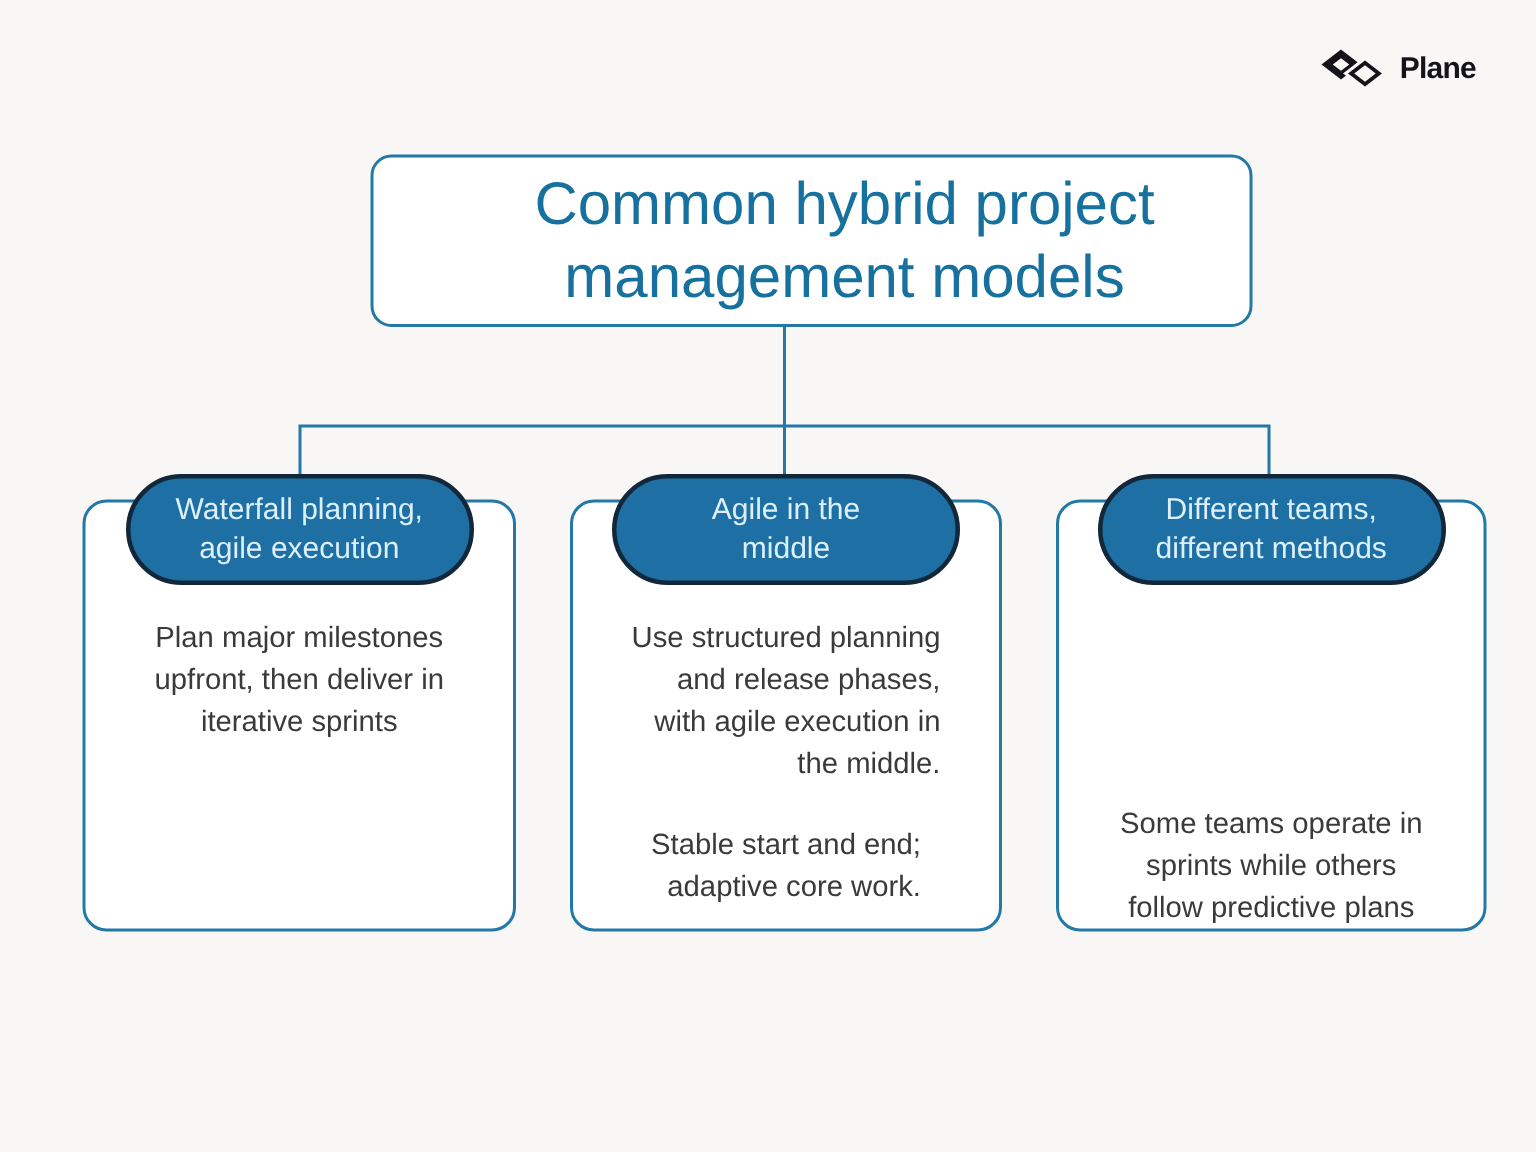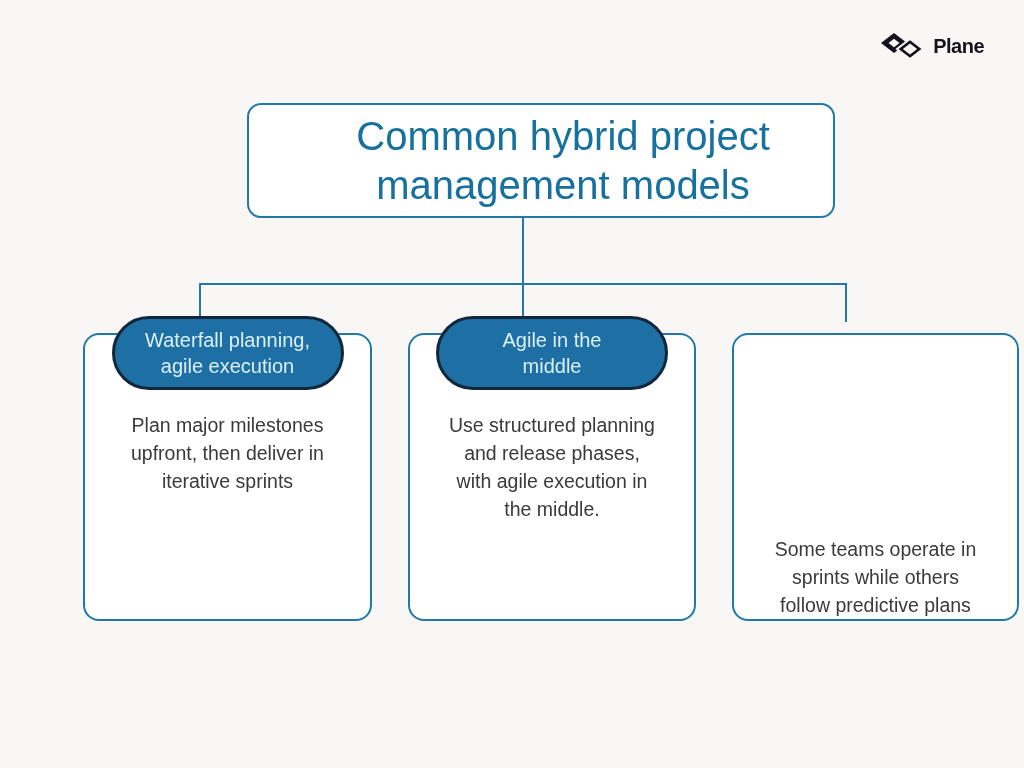--- a/index.html
+++ b/index.html
@@ -47,21 +47,20 @@
 
   
   .connectors{position:absolute; left:0; top:0; width:1024px; height:768px; pointer-events:none;}
 
   
   .card{
     position:absolute; top:333px; height:288px;
     background:var(--card-bg);
     border:2px solid var(--accent);
     border-radius:16px;
-    margin-left:28px;
   }
   .card-0{left:55px; width:289px;}
   .card-1{left:380px; width:288px;padding-left:29px;}
   .card-2{left:704px; width:287px;}
 
   .pill{
     position:absolute; left:50%; transform:translateX(-50%); top:-19px;
     width:232px; height:74px;
     background:var(--pill-fill);
     border:3px solid var(--pill-border);
@@ -73,21 +72,21 @@
 
   .card-body{
     position:absolute; left:0; right:0; top:0; bottom:0;
     padding-top:76px;
     display:flex; flex-direction:column; align-items:center;
     text-align:center;
     font-size:19.5px; line-height:28px;
     color:var(--body-text);
   }
   .card-0 .card-body{gap:45px;}
-  .card-1 .card-body{gap:26px;}
+  .card-1 .card-body{gap:26px;text-align:right;}
   .card-2 .card-body{gap:33px;justify-content:flex-end;}
 </style>
 </head>
 <body>
 
 <div class="logo">
   <span style="display:inline-flex;">
     <svg width="44" height="32" viewBox="0 0 44 32" aria-hidden="true">
       <path fill="#14131a" fill-rule="evenodd" d="M1 13 L14 3 L27 13 L14 23 Z M8.5 13 L14 8.8 L19.5 13 L14 17.2 Z"></path>
       <path fill="#14131a" fill-rule="evenodd" stroke="#f8f7f5" stroke-width="2" d="M17 19 L30 9 L43 19 L30 29 Z M24.5 19 L30 14.8 L35.5 19 L30 23.2 Z"></path>
@@ -114,22 +113,26 @@
 </div>
 
 <div class="card card-1">
   <div class="pill pre">Agile in the
 middle</div>
   <div class="card-body">
     <p class="pre">Use structured planning
 and release phases,
 with agile execution in
 the middle.</p>
+    <p class="pre">Stable start and end;
+adaptive core work.</p>
   </div>
 </div>
 
 <div class="card card-2">
+  <div class="pill pre">Different teams,
+different methods</div>
   <div class="card-body">
     <p class="pre">Some teams operate in
 sprints while others
 follow predictive plans</p>
   </div>
 </div>
 
 </body></html>

